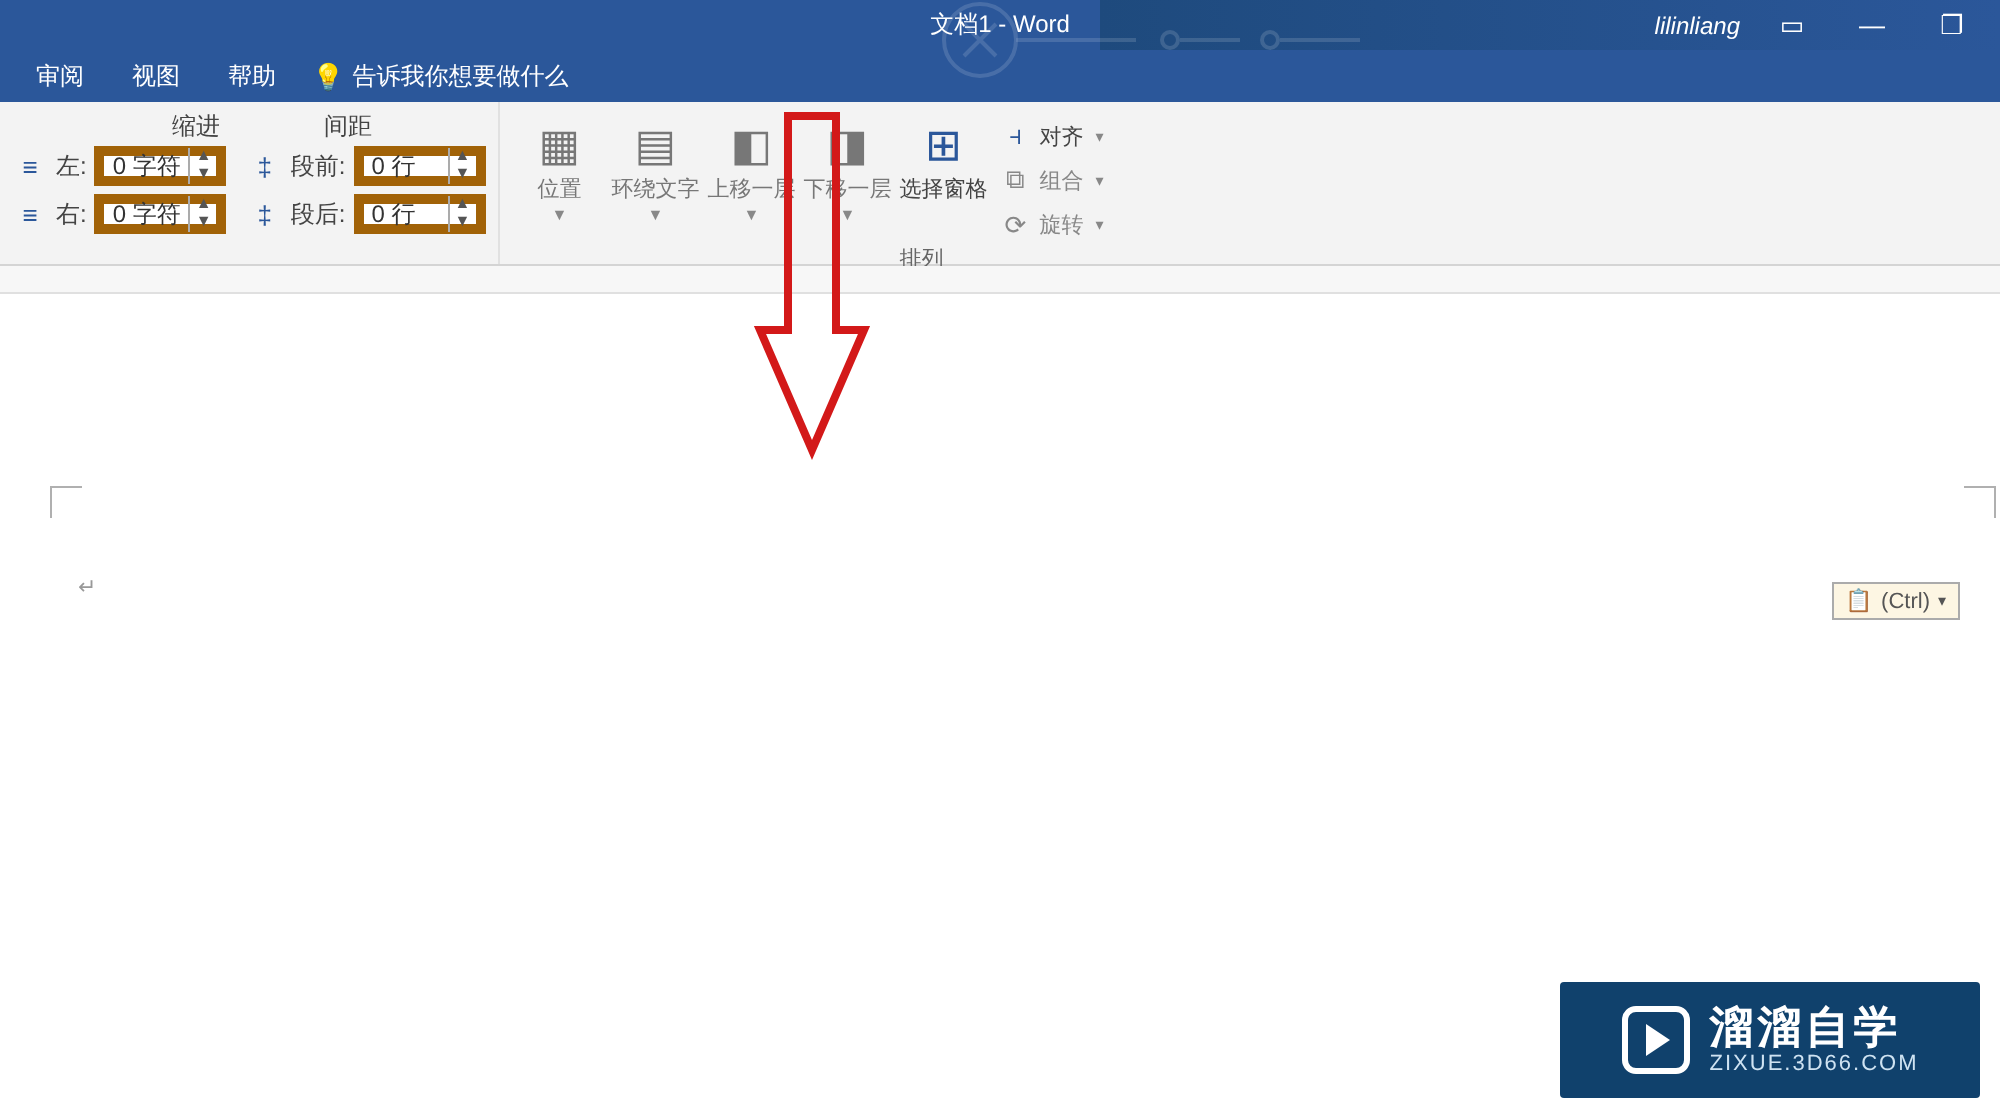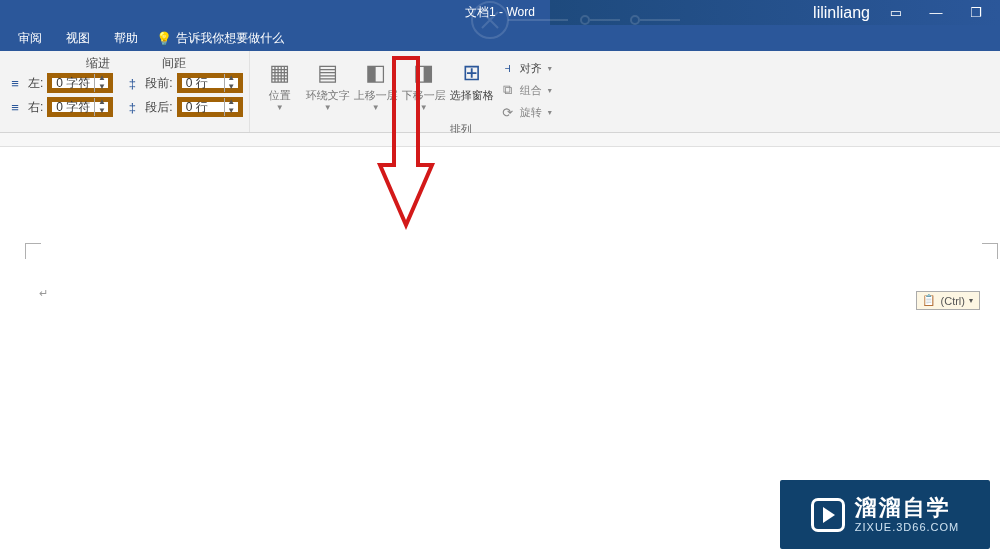--- a/index.html
+++ b/index.html
@@ -31,21 +31,21 @@
     font-size: 12px;
   }
   .titlebar .title-right {
     display: flex;
     align-items: center;
     gap: 12px;
     margin-left: auto;
     padding-right: 8px;
   }
   .titlebar .win-btn { width: 28px; text-align: center; cursor: pointer; font-size: 13px; }
-  .titlebar .user { font-size: 16px; }
+  .titlebar .user { font-size: 12px; font-style: italic; }
   .titlebar .deco {
     position: absolute;
     right: 180px;
     top: -10px;
     opacity: 0.35;
   }
 
   
   .tabrow {
     height: 26px;
@@ -169,21 +169,21 @@
   .annotation-arrow {
     position: absolute;
     top: 55px; left: 376px;
     pointer-events: none;
   }
 
   
   .watermark {
     position: absolute;
     right: 10px; bottom: 10px;
-    width: 210px; height: 69px;
+    width: 210px; height: 58px;
     background: #10416c;
     color: #fff;
     display: flex; align-items: center; justify-content: center;
     gap: 10px;
     border-radius: 2px;
   }
   .watermark .play {
     width: 34px; height: 34px;
     border: 3px solid #fff; border-radius: 7px;
     display:flex; align-items:center; justify-content:center;

